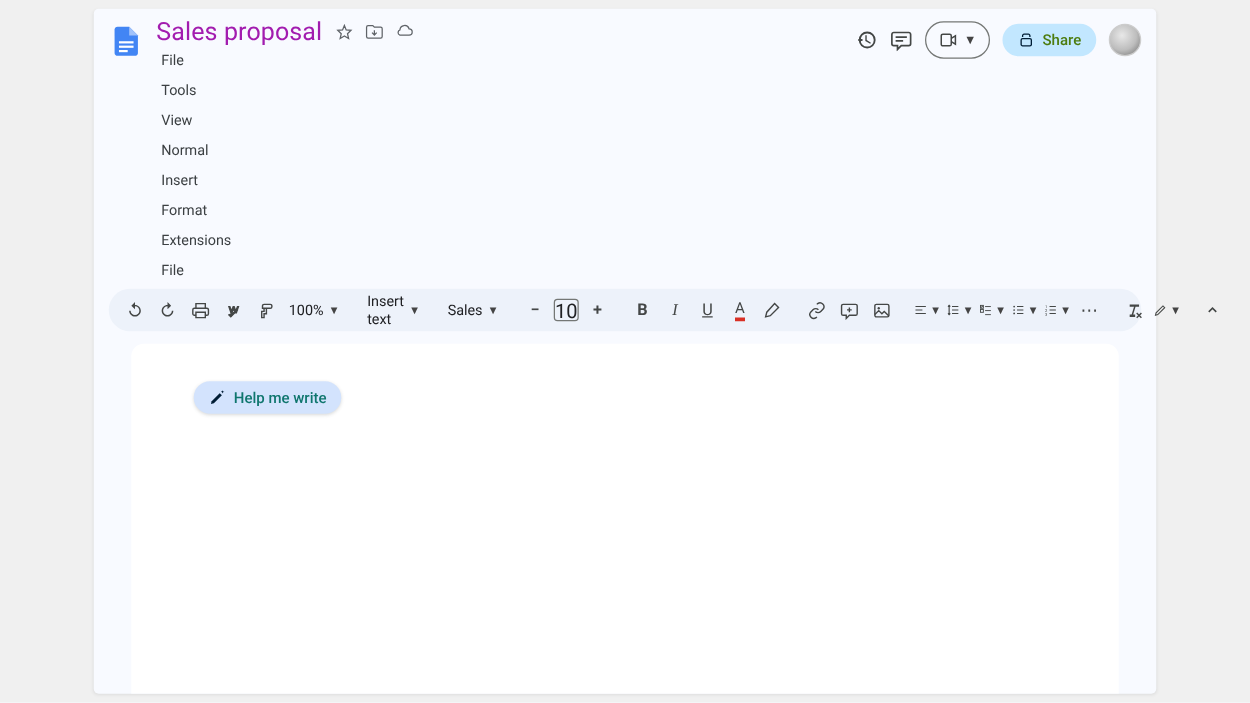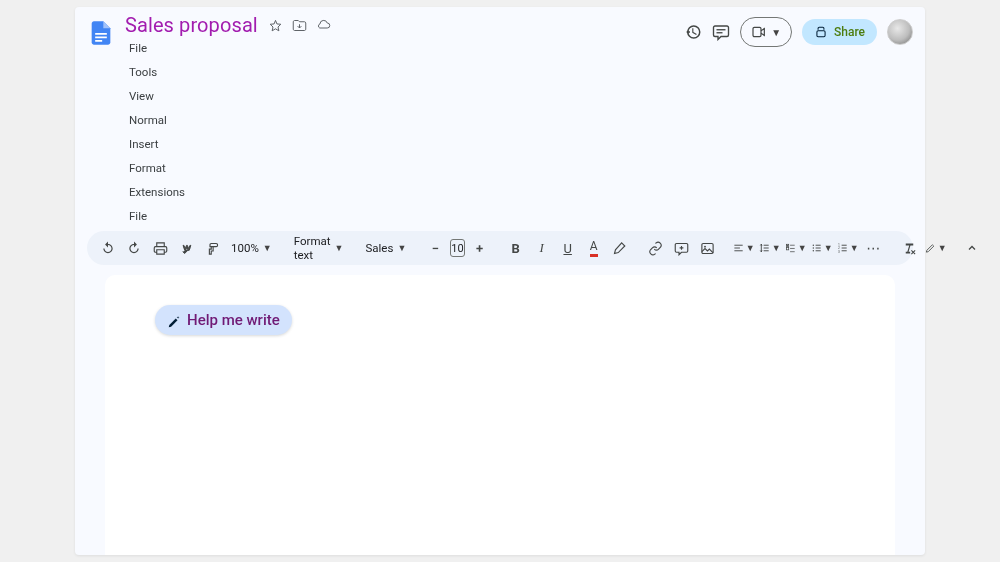--- a/index.html
+++ b/index.html
@@ -104,45 +104,45 @@
 .tsep { width:1px; height:18px; background:#c7c7c7; margin:0 3px; }
 .zoom-label, .style-label, .font-label {
   font-size:11.5px; color:#202124; display:flex;align-items:center; gap:4px;
   padding:0 4px; cursor:pointer;
 }
 .arrow-dn { font-size:9px; color:#444; }
 .font-size-box {
   width:24px;height:18px;
   border:1px solid #747775;
   border-radius:3px;
-  font-size:11px;
+  font-size:16px;
   display:flex;align-items:center;justify-content:center;
   color:#202124;
 }
 .canvas-wrap {
   flex:1;
   padding: 10px 30px 0 30px;
   overflow:hidden;
 }
 .canvas {
   background:#ffffff;
   width:100%;
   height:100%;
   border-radius: 10px 10px 0 0;
   position:relative;
 }
 .help-write {
   position:absolute;
   top:30px; left:50px;
-  display:flex; align-items:flex-end; gap:6px;
+  display:flex; align-items:flex-start; gap:6px;
   background:#d3e3fd;
   border-radius: 16px;
   padding: 6px 12px;
-  font-size:15px;
-  color:#701a75;
+  font-size:12px;
+  color:#0f766e;
   box-shadow: 0 1px 3px rgba(60,64,67,0.2);
   cursor:pointer;
   font-weight:500;
 }
 .help-write svg{width:14px;height:14px;}
 svg{display:block;}
 </style>
 </head>
 <body>
 
@@ -248,21 +248,21 @@
         <svg width="15" height="15" viewBox="0 0 24 24">
           <path fill="none" stroke="#444746" stroke-width="1.8" d="M18 4h-8a2 2 0 00-2 2v3h10a2 2 0 002-2V6a2 2 0 00-2-2zM10 9v4H7v8h3v-5h3V9"></path>
         </svg>
       </span>
     <span class="zoom-label">
         <span>100%</span>
         <span class="arrow-dn">▼</span>
       </span>
     <span class="tsep"></span>
     <span class="style-label">
-        <span>Format text</span>
+        <span>Insert text</span>
         <span class="arrow-dn">▼</span>
       </span>
     <span class="tsep"></span>
     <span class="font-label">
         <span>Sales</span>
         <span class="arrow-dn">▼</span>
       </span>
     <span class="tsep"></span>
     <span class="tbtn" style="font-size:13px;font-weight:600;">−</span>
     <span class="font-size-box">10</span>

